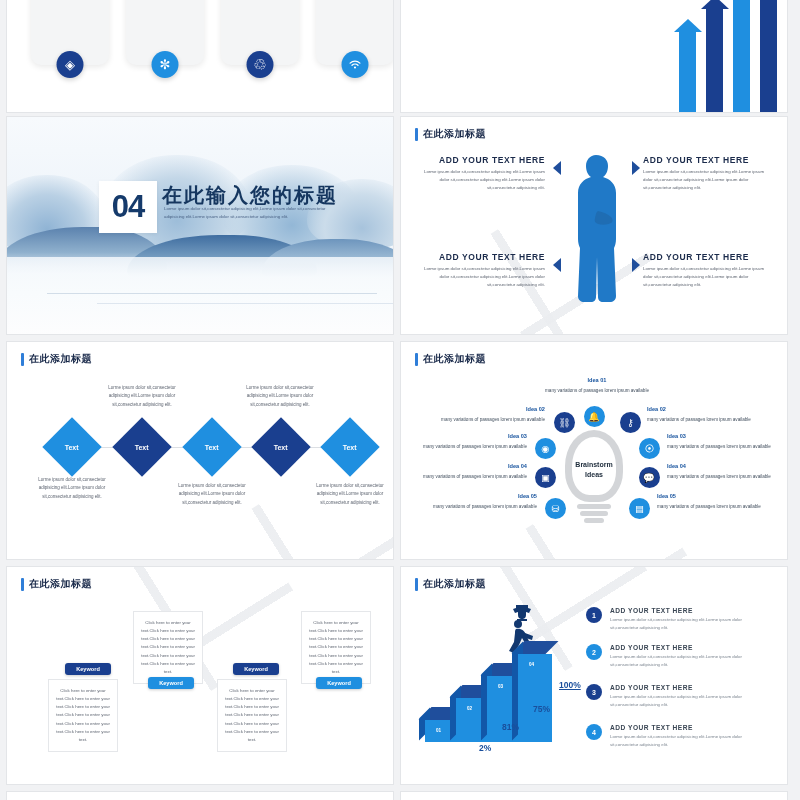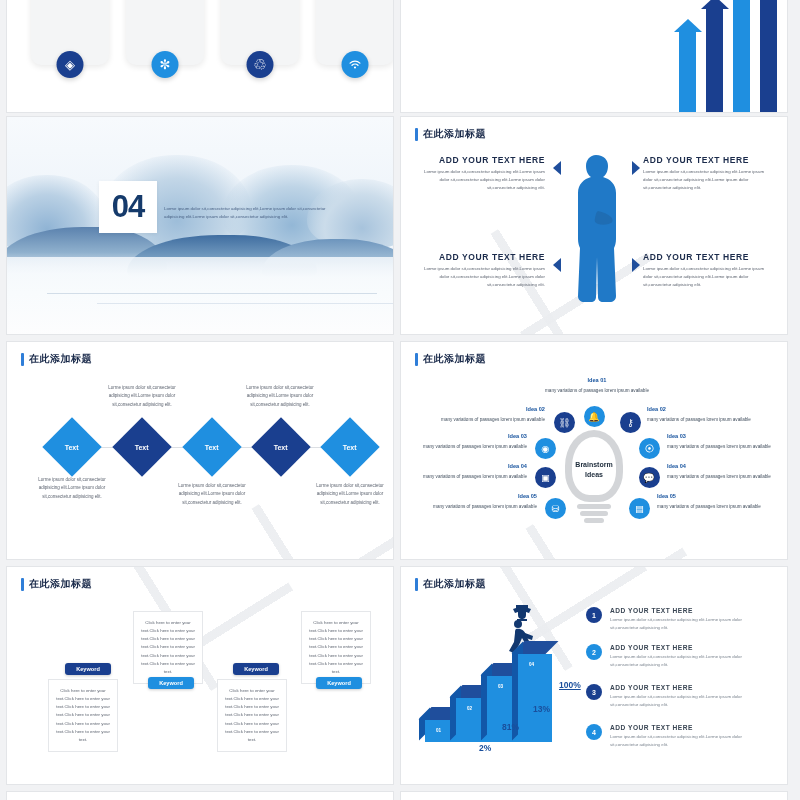--- a/index.html
+++ b/index.html
@@ -175,20 +175,21 @@
       <i style="left:120px;top:118px;width:190px;height:42px;border-radius:48% 44% 5% 5%/88% 86% 12% 12%;background:linear-gradient(180deg,#3f6da0 0%,#7ba2c4 60%,rgba(215,230,241,.15) 100%);"></i>
       <i style="left:255px;top:122px;width:150px;height:38px;border-radius:46% 46% 5% 5%/86% 86% 12% 12%;background:linear-gradient(180deg,#6d95bd 0%,#a3c0d8 60%,rgba(220,233,243,.15) 100%);"></i>
       <i style="left:0;top:140px;width:388px;height:80px;border-radius:0;background:linear-gradient(180deg,rgba(244,248,252,.85) 0%,#f8fbfd 45%,#fdfdfe 100%);"></i>
       <i style="left:40px;top:176px;width:330px;height:1px;border-radius:0;background:rgba(178,197,215,.55);"></i>
       <i style="left:90px;top:186px;width:300px;height:1px;border-radius:0;background:rgba(188,205,221,.45);"></i>
     </div>
 
     <div class="sec-badge">
       <span>04</span>
     </div>
+    <div class="sec-h">在此输入您的标题</div>
     <div class="sec-p">Lorme ipsum dolor sit,consectetur adipisicing elit,Lorme ipsum dolor sit,consectetur adipisicing elit.Lorme ipsum dolor sit,consectetur adipisicing elit.</div>
   </div>
 
   <div class="slide c1 r1">
     <div class="stitle">
       <div class="bar"></div>
       <div class="tx">在此添加标题</div>
     </div>
 
     <div class="wm2" style="left:95px;top:80px;"></div>
@@ -384,21 +385,21 @@
     </div>
     <div class="step" style="left:111px;top:74px;">
       <div class="top" style="left:6px;top:0;"></div>
       <div class="side" style="left:0;top:6px;height:88px;"></div>
       <div class="front" style="left:6px;top:13px;height:88px;"></div>
       <div class="no" style="left:17px;top:21px;">04</div>
     </div>
 
     <div class="spct" style="left:78px;top:176px;">2%</div>
     <div class="spct" style="left:101px;top:155px;">81%</div>
-    <div class="spct" style="left:132px;top:137px;">13%</div>
+    <div class="spct" style="left:132px;top:137px;">75%</div>
     <div class="spct" style="left:158px;top:113px;text-decoration:underline;">100%</div>
 
     <div class="numrow" style="left:185px;top:40px;">
       <div class="numc" style="background:#1a3f8f">1</div>
       <div>
         <div class="numh">ADD YOUR TEXT HERE</div>
         <div class="nump">Lorme ipsum dolor sit,consectetur adipisicing elit.Lorme ipsum dolor sit,consectetur adipisicing elit.</div>
       </div>
     </div>
     <div class="numrow" style="left:185px;top:77px;">

